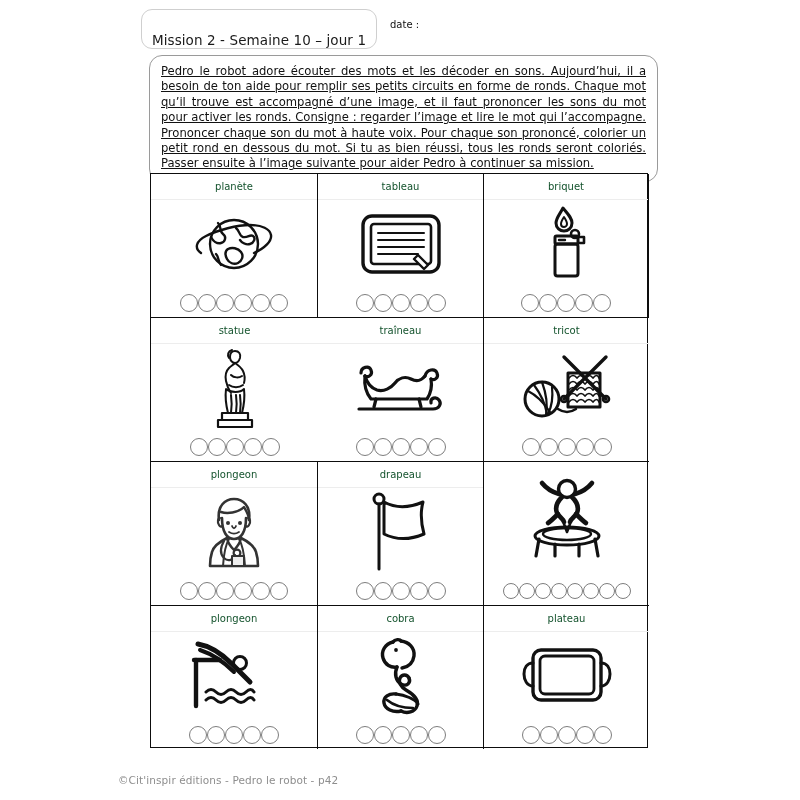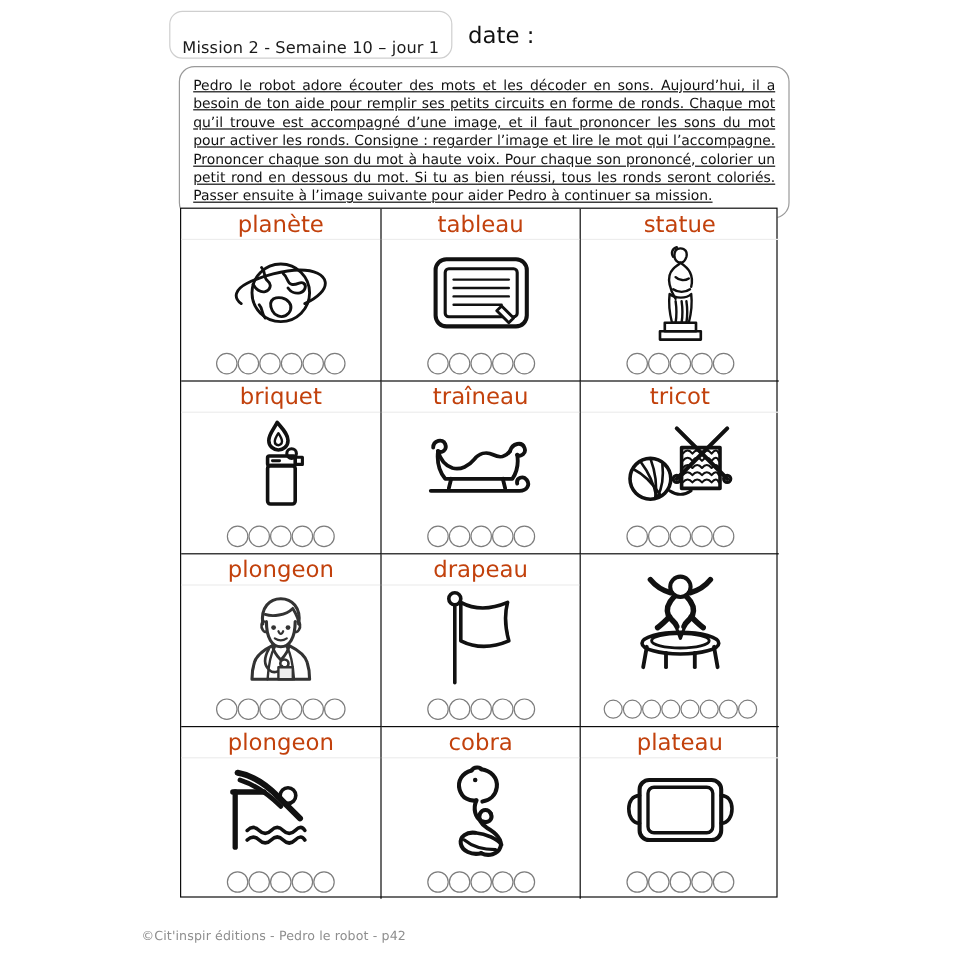--- a/index.html
+++ b/index.html
@@ -41,21 +41,21 @@
   #mission-label {
     font-size: 13.5px;
     color: #1a1a1a;
     white-space: nowrap;
     letter-spacing: 0.1px;
   }
   #date-label {
     position: absolute;
     left: 390px;
     top: 19px;
-    font-size: 19px;
+    font-size: 10px;
     color: #111111;
   }
 
   
   #instruction-box {
     position: absolute;
     left: 149px;
     top: 55px;
     width: 509px;
     box-sizing: border-box;
@@ -98,22 +98,22 @@
     flex-direction: column;
     align-items: center;
     overflow: hidden;
   }
   .word-cell.col-last { border-right: none; }
   .word-cell.row-last { border-bottom: none; }
 
   .cell-word {
     height: 26px;
     line-height: 26px;
-    font-size: 19px;
-    color: #c2410c;
+    font-size: 10px;
+    color: #14532d;
     text-align: center;
     width: 100%;
     box-sizing: border-box;
     border-bottom: 1px solid #ededed;
     flex: 0 0 auto;
   }
   .cell-art {
     flex: 1 1 auto;
     width: 100%;
     display: flex;
@@ -201,20 +201,43 @@
       <g fill="none" stroke="#111" stroke-linecap="round" stroke-linejoin="round">
         <rect x="5" y="5" width="76" height="56" rx="9" stroke-width="3.4"></rect>
         <rect x="13" y="13" width="60" height="40" rx="3" stroke-width="2.6"></rect>
         <g stroke-width="2">
           <line x1="20" y1="22" x2="66" y2="22"></line>
           <line x1="20" y1="29" x2="66" y2="29"></line>
           <line x1="20" y1="36" x2="66" y2="36"></line>
           <line x1="20" y1="43" x2="60" y2="43"></line>
         </g>
         <path d="M60 44 L70 54 L66 58 L56 48 Z" stroke-width="2.4" fill="#fff"></path>
+      </g>
+    </svg>
+      </div>
+      <div class="cell-circles">
+        <div class="sound-circle"></div>
+        <div class="sound-circle"></div>
+        <div class="sound-circle"></div>
+        <div class="sound-circle"></div>
+        <div class="sound-circle"></div>
+      </div>
+    </div>
+    <div class="word-cell">
+      <div class="cell-word">briquet</div>
+      <div class="cell-art">
+        <svg width="56" height="80" viewBox="0 0 56 80">
+      <g fill="none" stroke="#111" stroke-linecap="round" stroke-linejoin="round">
+        <path d="M25 4 C30 10 34 14 34 19 C34 24 30 27 26 27 C22 27 18 24 18 19 C18 14 22 10 25 4 Z" stroke-width="3"></path>
+        <path d="M26 13 C28 16 29 18 29 20 C29 22 27 23 26 23 C24 23 23 22 23 20 C23 18 24 16 26 13 Z" stroke-width="2"></path>
+        <rect x="17" y="32" width="23" height="8" rx="1.5" stroke-width="3"></rect>
+        <rect x="17" y="40" width="23" height="32" rx="2.5" stroke-width="3"></rect>
+        <path d="M40 33 L46 33 L46 39 L40 39" stroke-width="2.6"></path>
+        <circle cx="37" cy="30" r="4" stroke-width="2.6"></circle>
+        <line x1="21" y1="36" x2="27" y2="36" stroke-width="2.4"></line>
       </g>
     </svg>
       </div>
       <div class="cell-circles">
         <div class="sound-circle"></div>
         <div class="sound-circle"></div>
         <div class="sound-circle"></div>
         <div class="sound-circle"></div>
         <div class="sound-circle"></div>
       </div>
@@ -229,43 +252,20 @@
         <path d="M30 18 C28 20 26 21 24 23 C21 26 20 31 21 36 C22 41 24 45 26 48"></path>
         <path d="M30 18 C33 20 36 22 38 26 C40 30 40 34 39 38"></path>
         <path d="M26 30 C29 33 34 33 37 31"></path>
         <path d="M24 40 C28 43 34 43 38 40"></path>
         <path d="M21 44 C20 52 21 60 23 68 L37 68 C39 60 40 52 39 44 C35 48 26 48 21 44 Z"></path>
         <path d="M26 50 C27 57 27 62 26 68"></path>
         <path d="M31 50 C32 57 32 62 31 68"></path>
         <path d="M35 50 C36 57 36 62 35 68"></path>
         <rect x="17" y="68" width="26" height="7" stroke-width="2.2"></rect>
         <rect x="13" y="75" width="34" height="7" stroke-width="2.2"></rect>
-      </g>
-    </svg>
-      </div>
-      <div class="cell-circles">
-        <div class="sound-circle"></div>
-        <div class="sound-circle"></div>
-        <div class="sound-circle"></div>
-        <div class="sound-circle"></div>
-        <div class="sound-circle"></div>
-      </div>
-    </div>
-    <div class="word-cell">
-      <div class="cell-word">briquet</div>
-      <div class="cell-art">
-        <svg width="56" height="80" viewBox="0 0 56 80">
-      <g fill="none" stroke="#111" stroke-linecap="round" stroke-linejoin="round">
-        <path d="M25 4 C30 10 34 14 34 19 C34 24 30 27 26 27 C22 27 18 24 18 19 C18 14 22 10 25 4 Z" stroke-width="3"></path>
-        <path d="M26 13 C28 16 29 18 29 20 C29 22 27 23 26 23 C24 23 23 22 23 20 C23 18 24 16 26 13 Z" stroke-width="2"></path>
-        <rect x="17" y="32" width="23" height="8" rx="1.5" stroke-width="3"></rect>
-        <rect x="17" y="40" width="23" height="32" rx="2.5" stroke-width="3"></rect>
-        <path d="M40 33 L46 33 L46 39 L40 39" stroke-width="2.6"></path>
-        <circle cx="37" cy="30" r="4" stroke-width="2.6"></circle>
-        <line x1="21" y1="36" x2="27" y2="36" stroke-width="2.4"></line>
       </g>
     </svg>
       </div>
       <div class="cell-circles">
         <div class="sound-circle"></div>
         <div class="sound-circle"></div>
         <div class="sound-circle"></div>
         <div class="sound-circle"></div>
         <div class="sound-circle"></div>
       </div>

